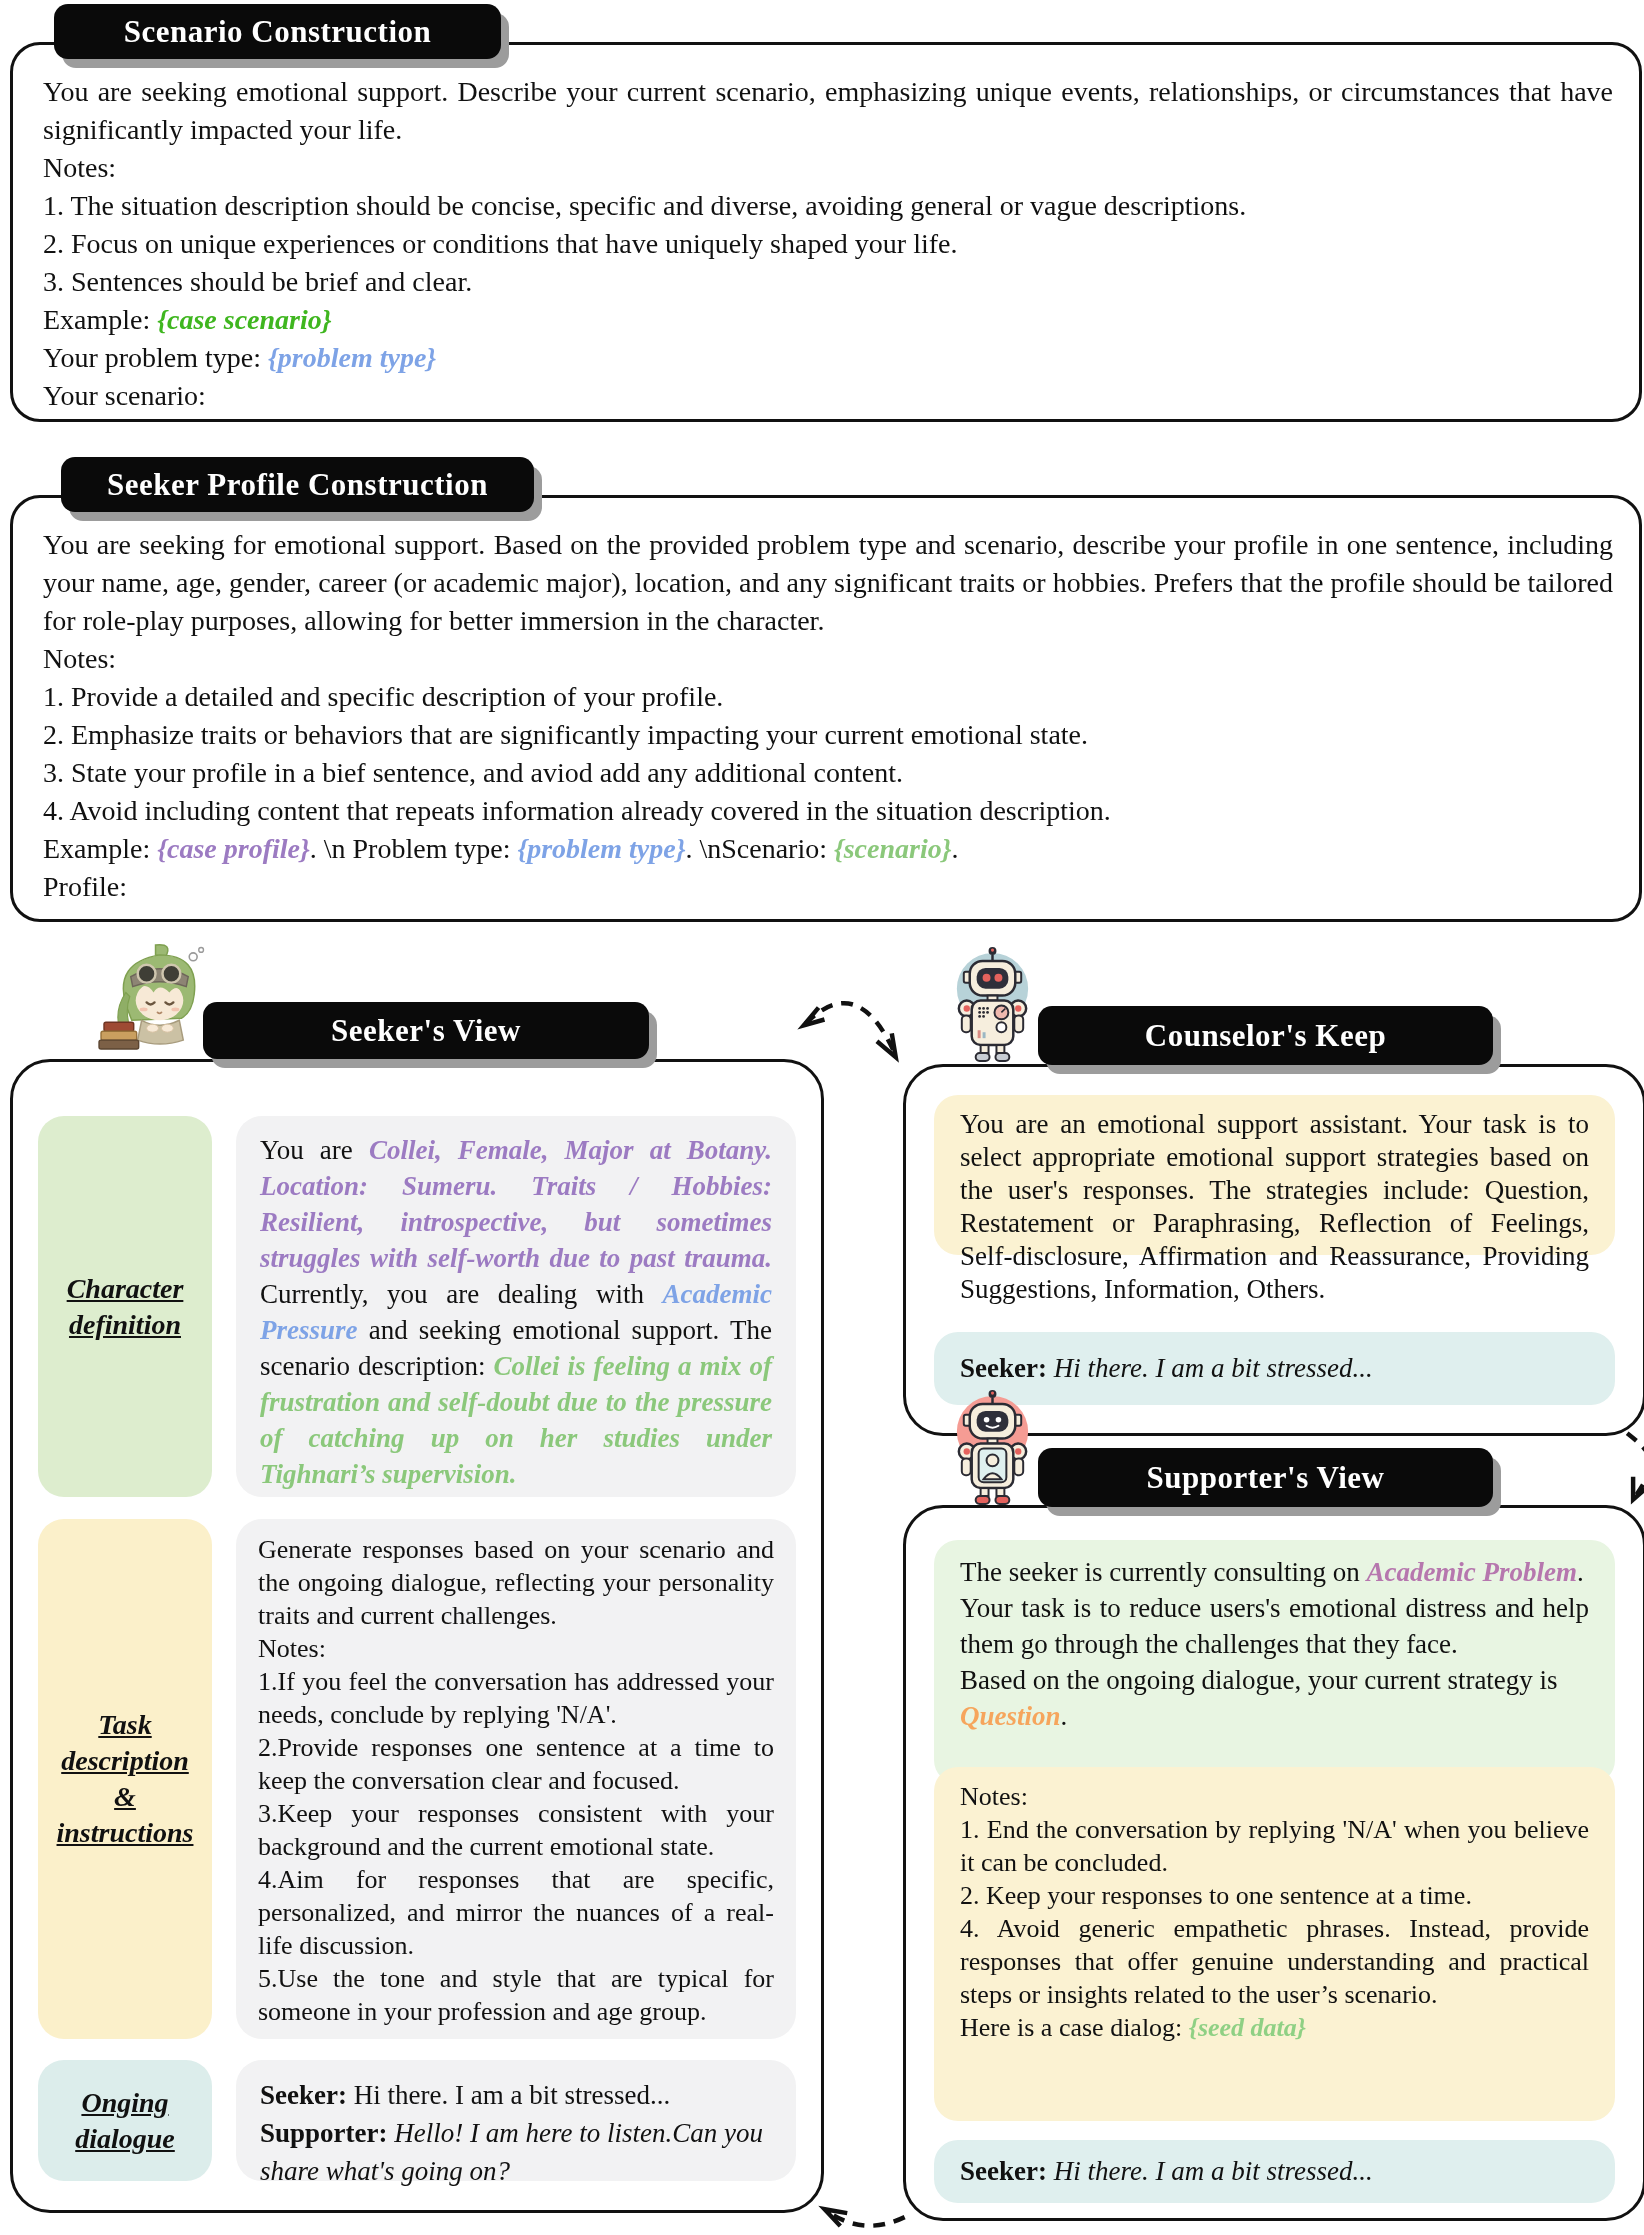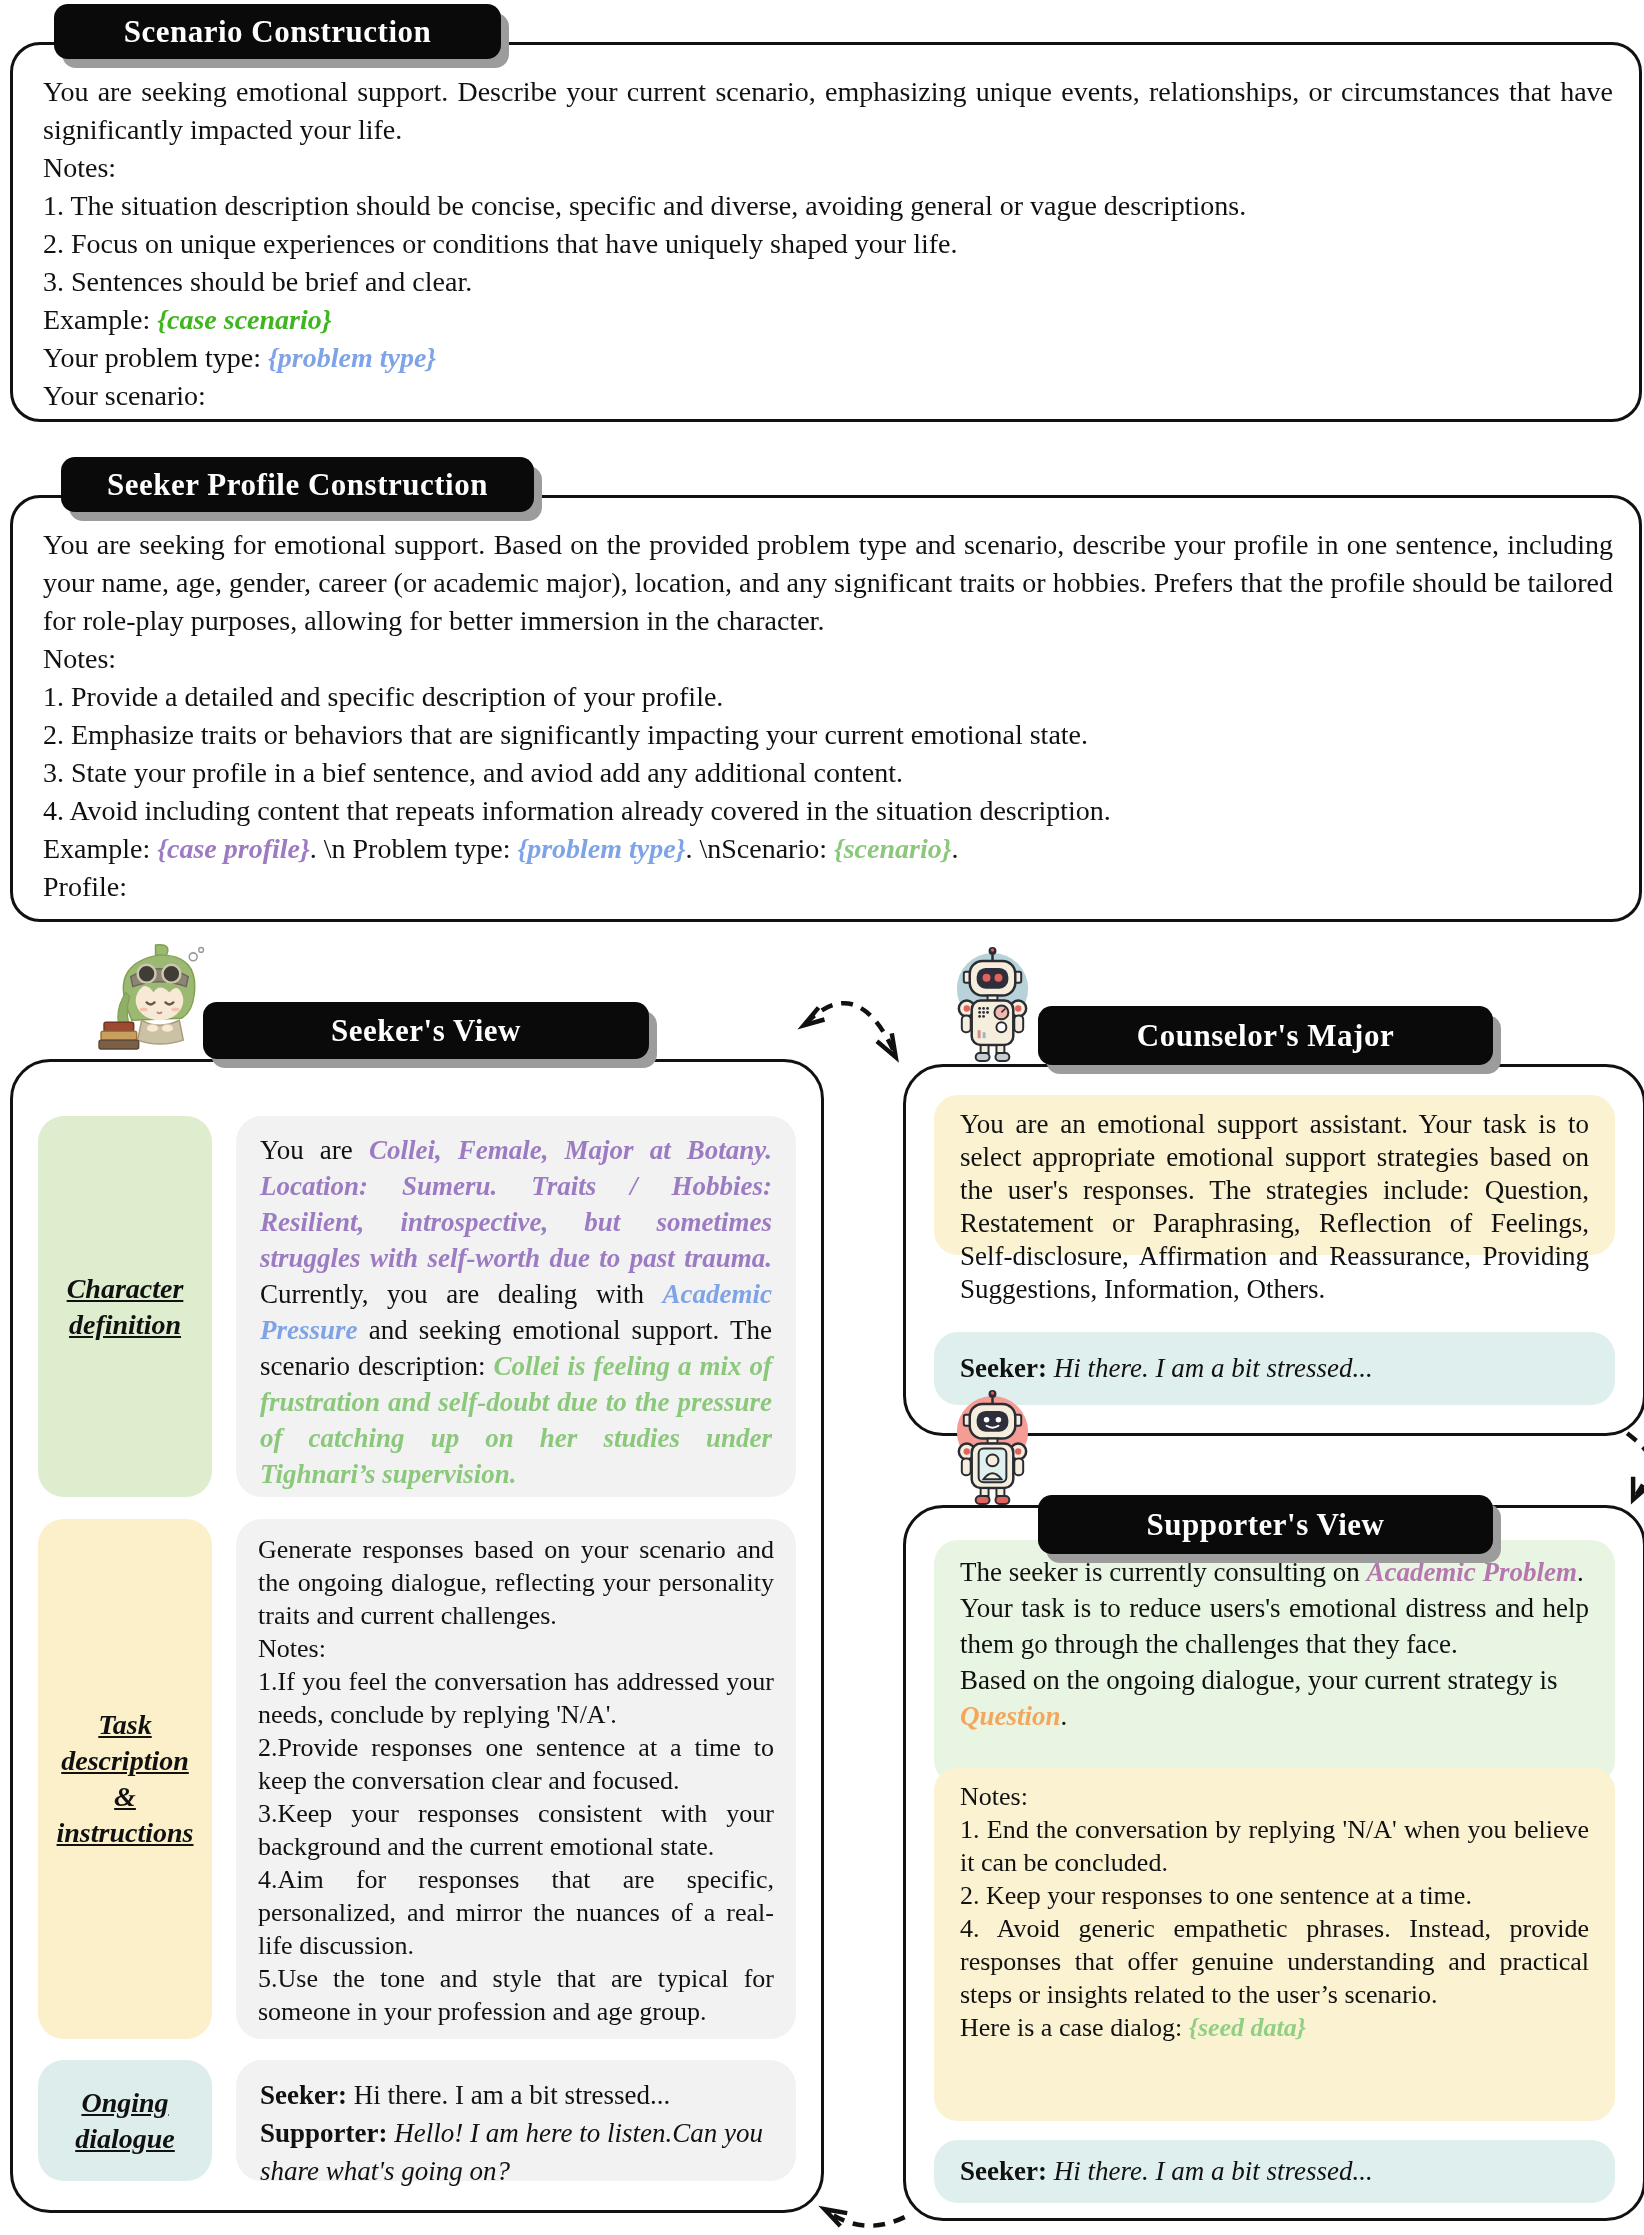--- a/index.html
+++ b/index.html
@@ -144,21 +144,21 @@
 
   <section class="panel vbox" style="left:903px;top:1064px;width:737px;height:366px;">
     <div class="rpill c-yellow just" style="top:28px;height:160px;padding:13px 26px;font-size:27px;line-height:33px;">
       <span>You are an emotional support assistant. Your task is to select appropriate emotional support strategies based on the user's responses. The strategies include: Question, Restatement or Paraphrasing, Reflection of Feelings, Self-disclosure, Affirmation and Reassurance, Providing Suggestions, Information, Others.</span>
     </div>
     <div class="rpill c-teal" style="top:265px;height:73px;padding:0 26px;display:flex;align-items:center;font-size:27px;">
       <p class="m0"><b>Seeker:</b><i> Hi there. I am a bit stressed...</i></p>
     </div>
   </section>
   <div class="banner" style="left:1038px;top:1006px;width:455px;height:59px;">
-    <span>Counselor's Major</span>
+    <span>Counselor's Keep</span>
   </div>
 
   <div class="icon" style="left:943px;top:943px;width:99px;height:124px;">
     <svg width="99" height="124" viewBox="0 0 100 125">
       <circle cx="50" cy="46" r="36" fill="#B7D2D8"></circle>
       <circle cx="50" cy="8" r="4" fill="#2B2B33"></circle>
         <circle cx="50" cy="7" r="1.6" fill="#E4625D"></circle>
       <line x1="50" y1="12" x2="50" y2="18" stroke="#2B2B33" stroke-width="2.5"></line>
       <rect x="21" y="29" width="7" height="11" rx="2" fill="#F6EEDD" stroke="#2B2B33" stroke-width="2"></rect>
       <rect x="72" y="29" width="7" height="11" rx="2" fill="#F6EEDD" stroke="#2B2B33" stroke-width="2"></rect>
@@ -206,21 +206,21 @@
       <p class="m0">Notes:</p>
       <p class="m0 just">1. End the conversation by replying 'N/A' when you believe it can be concluded.</p>
       <p class="m0 just">2. Keep your responses to one sentence at a time.</p>
       <p class="m0 just">4. Avoid generic empathetic phrases. Instead, provide responses that offer genuine understanding and practical steps or insights related to the user’s scenario.</p>
       <p class="m0"><span>Here is a case dialog: </span><span class="bi seed">{seed data}</span></p>
     </div>
     <div class="rpill c-teal" style="top:632px;height:63px;padding:0 26px;display:flex;align-items:center;font-size:27px;">
       <p class="m0"><b>Seeker:</b><i> Hi there. I am a bit stressed...</i></p>
     </div>
   </section>
-  <div class="banner" style="left:1038px;top:1495px;width:455px;height:59px;">
+  <div class="banner" style="left:1038px;top:1448px;width:455px;height:59px;">
     <span>Supporter's View</span>
   </div>
 
   <div class="icon" style="left:943px;top:1386px;width:99px;height:124px;">
     <svg width="99" height="124" viewBox="0 0 100 125">
       <circle cx="50" cy="46" r="36" fill="#F59C94"></circle>
       <circle cx="50" cy="8" r="4" fill="#2B2B33"></circle>
         <circle cx="50" cy="7" r="1.6" fill="#E4625D"></circle>
       <line x1="50" y1="12" x2="50" y2="18" stroke="#2B2B33" stroke-width="2.5"></line>
       <rect x="21" y="29" width="7" height="11" rx="2" fill="#F6EEDD" stroke="#2B2B33" stroke-width="2"></rect>

